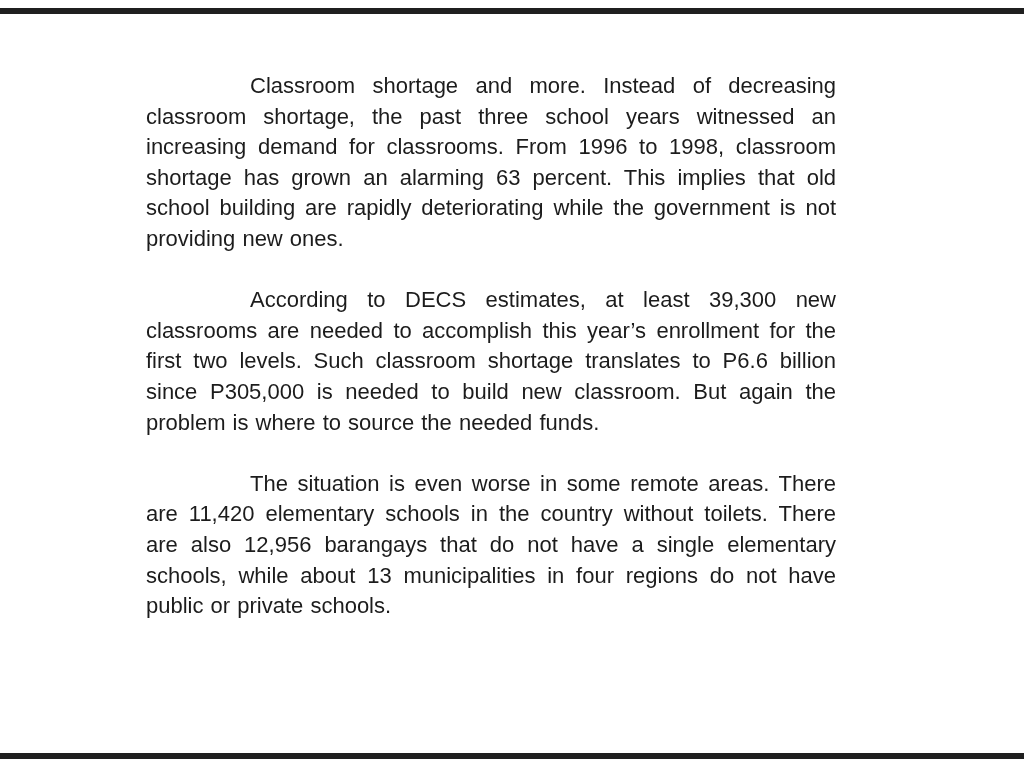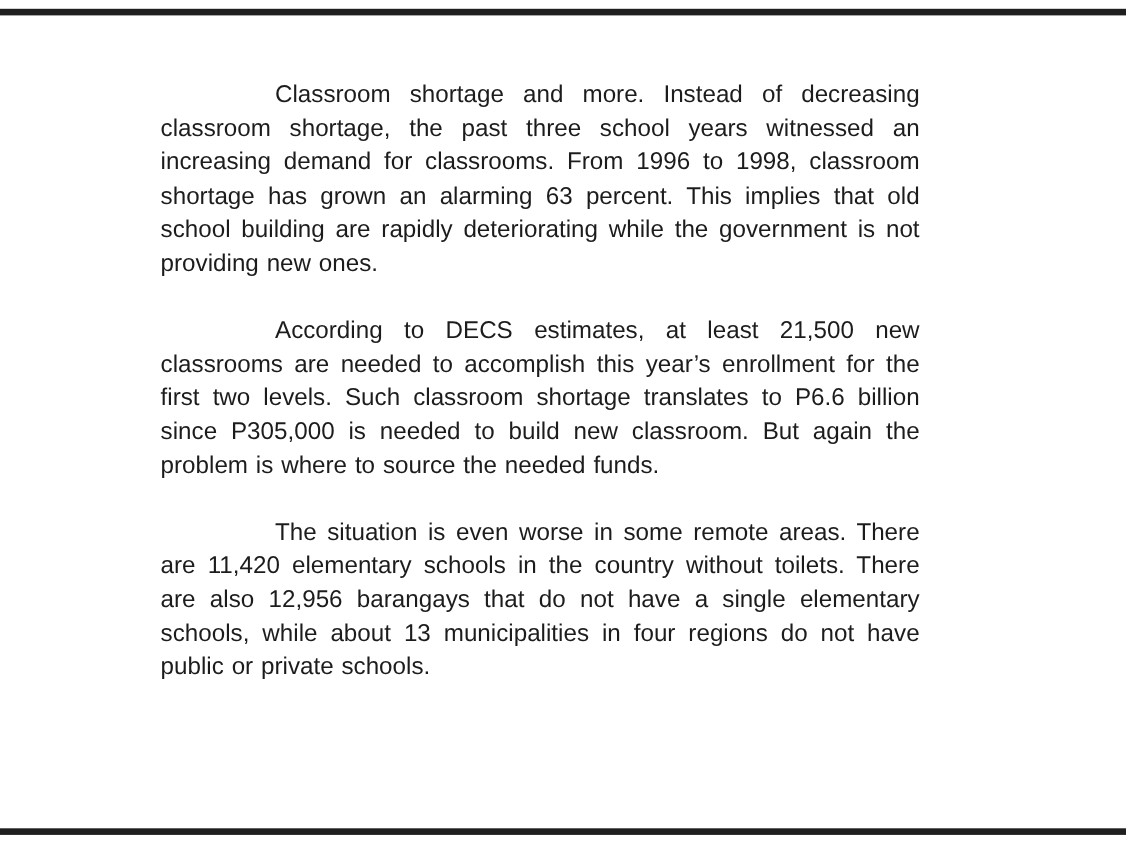--- a/index.html
+++ b/index.html
@@ -54,19 +54,19 @@
   </style>
 </head>
 <body>
 
 <div class="slide">
 
   <div class="border-bar top"></div>
 
   <div class="slide-text">
     <p>Classroom shortage and more. Instead of decreasing classroom shortage, the past three school years witnessed an increasing demand for classrooms. From 1996 to 1998, classroom shortage has grown an alarming 63 percent. This implies that old school building are rapidly deteriorating while the government is not providing new ones.</p>
-    <p>According to DECS estimates, at least 21,500 new classrooms are needed to accomplish this year’s enrollment for the first two levels. Such classroom shortage translates to P6.6 billion since P305,000 is needed to build new classroom. But again the problem is where to source the needed funds.</p>
+    <p>According to DECS estimates, at least 39,300 new classrooms are needed to accomplish this year’s enrollment for the first two levels. Such classroom shortage translates to P6.6 billion since P305,000 is needed to build new classroom. But again the problem is where to source the needed funds.</p>
     <p>The situation is even worse in some remote areas. There are 11,420 elementary schools in the country without toilets. There are also 12,956 barangays that do not have a single elementary schools, while about 13 municipalities in four regions do not have public or private schools.</p>
   </div>
 
   <div class="border-bar bottom"></div>
 
 </div>
 
 </body></html>

